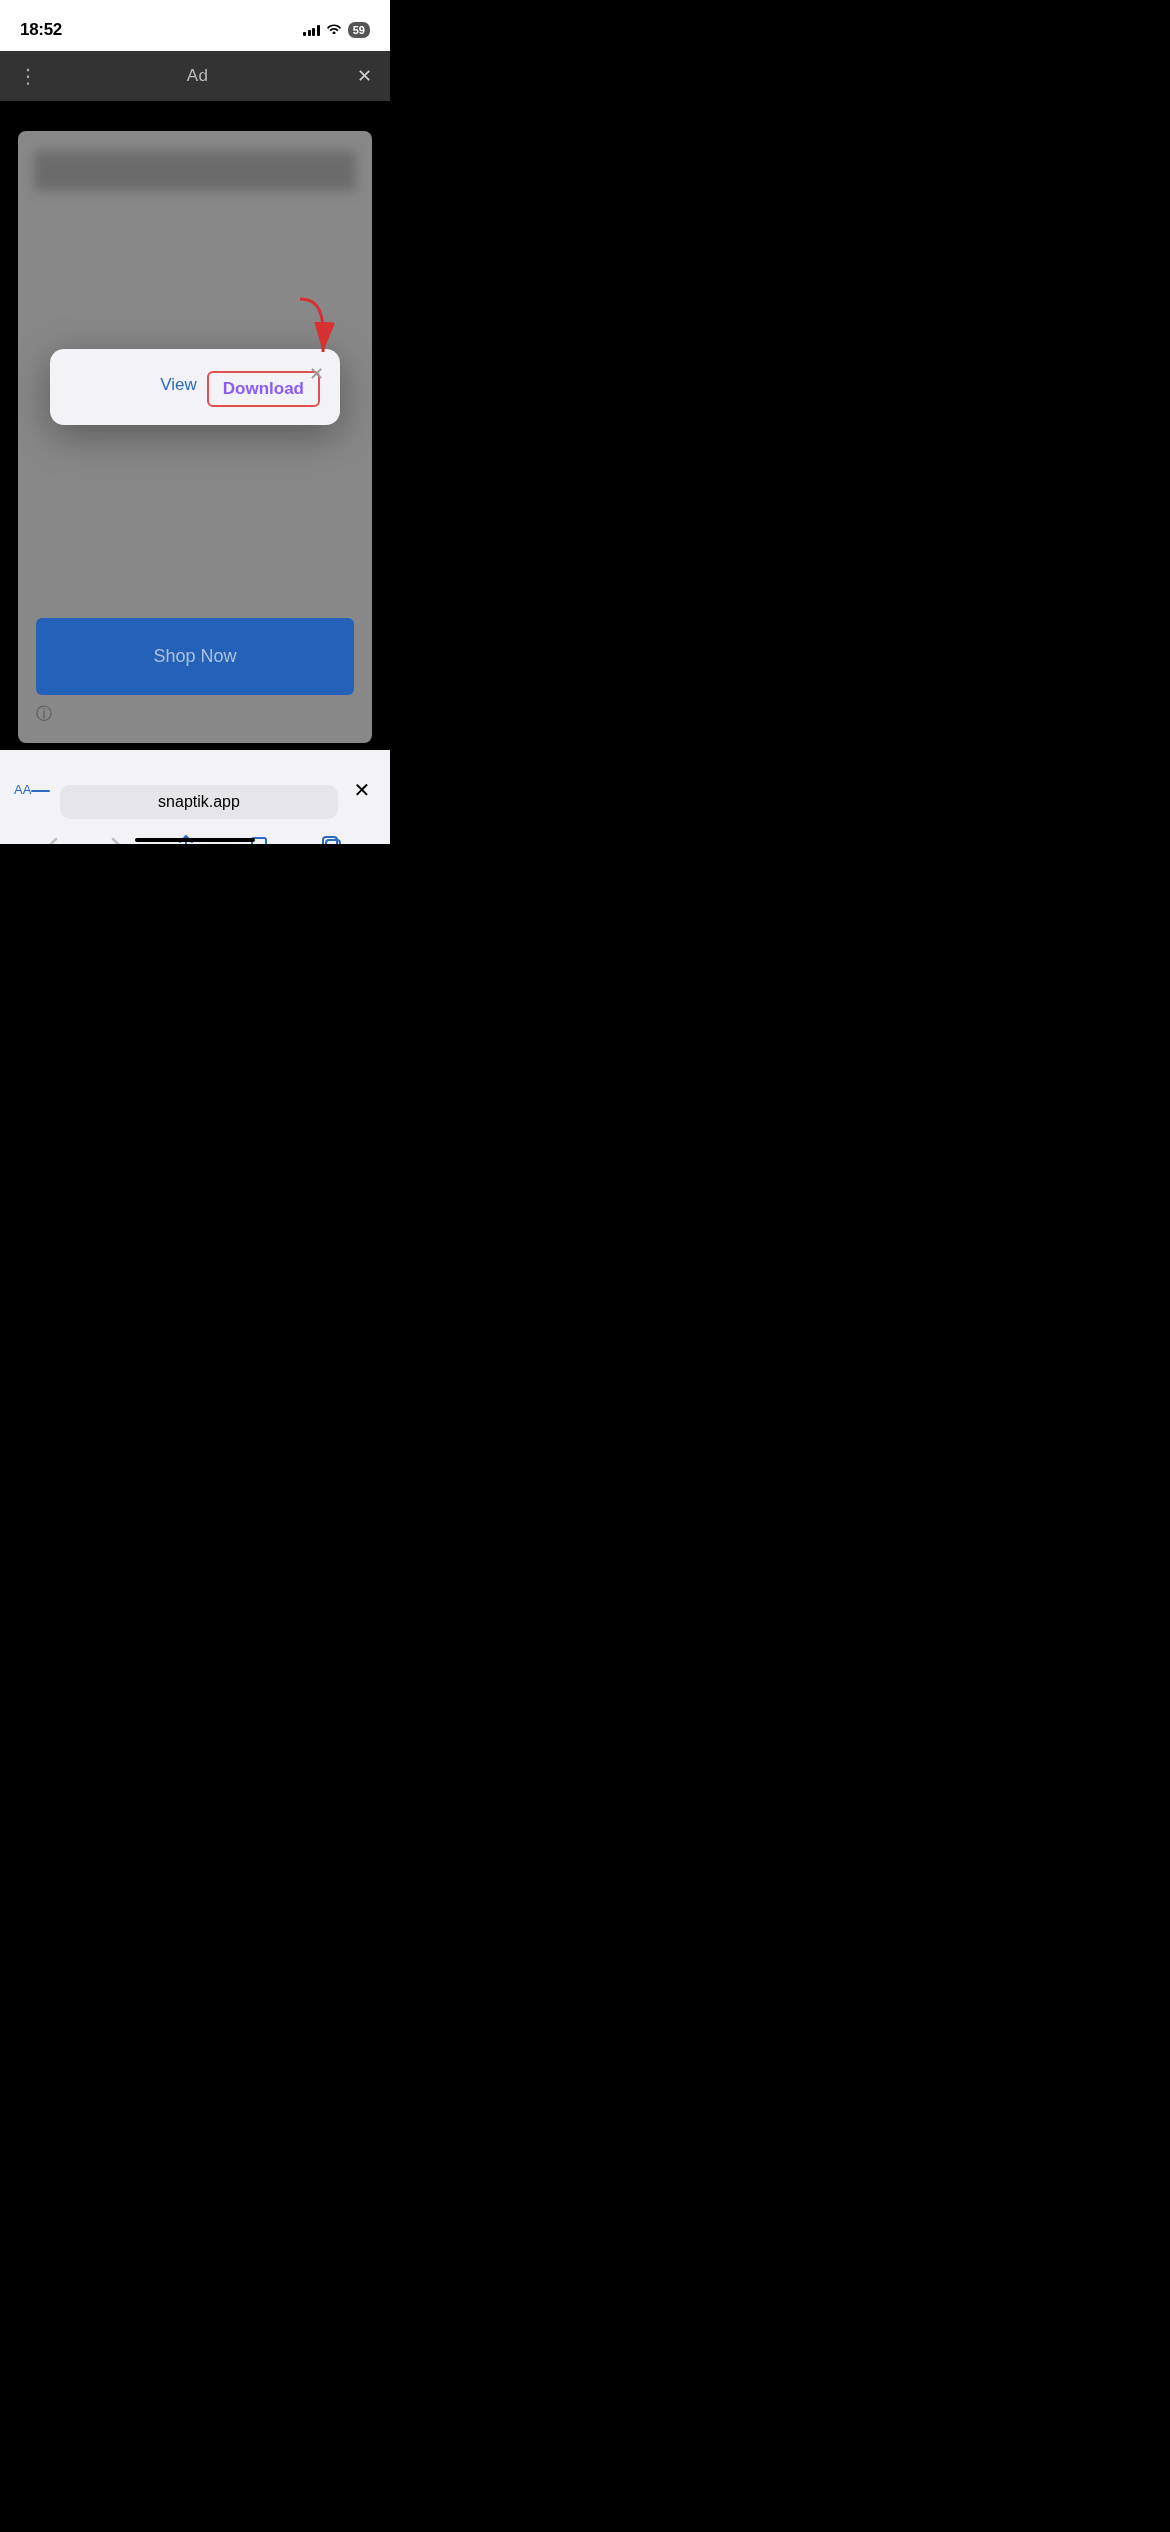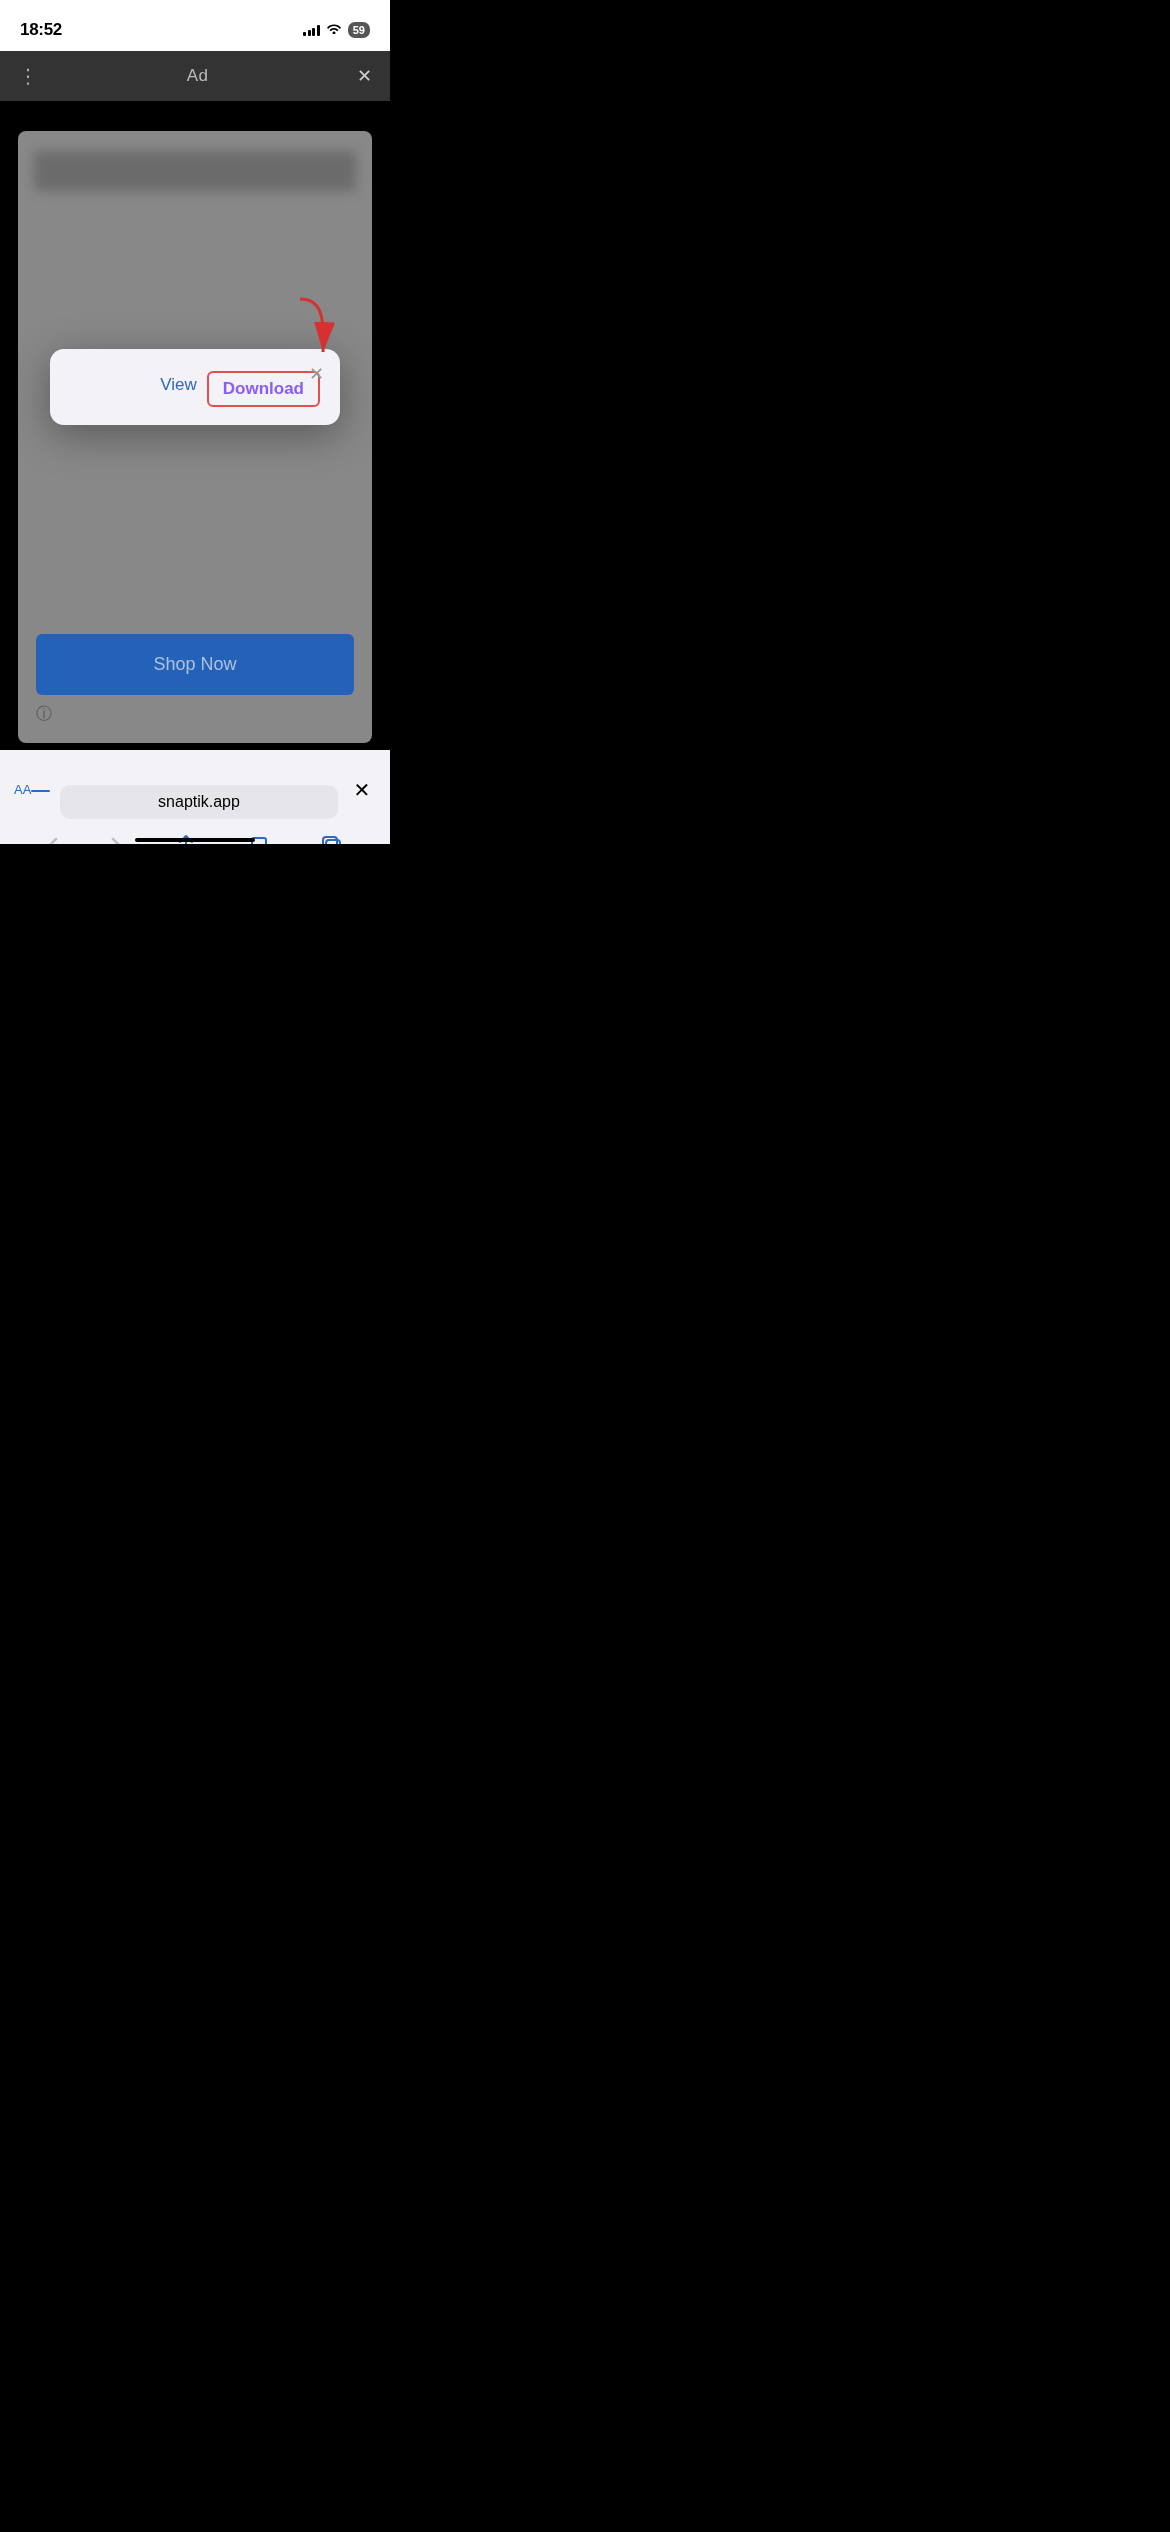--- a/index.html
+++ b/index.html
@@ -121,21 +121,21 @@
     }
 
     
     .shop-now-btn {
       position: absolute;
       bottom: 48px;
       left: 18px;
       right: 18px;
       background: #2461b8;
       border-radius: 6px;
-      padding: 20px;
+      padding: 28px;
       text-align: center;
       color: rgba(200,210,230,0.85);
       font-size: 18px;
       font-weight: 400;
       cursor: pointer;
     }
 
     
     .info-icon {
       position: absolute;

